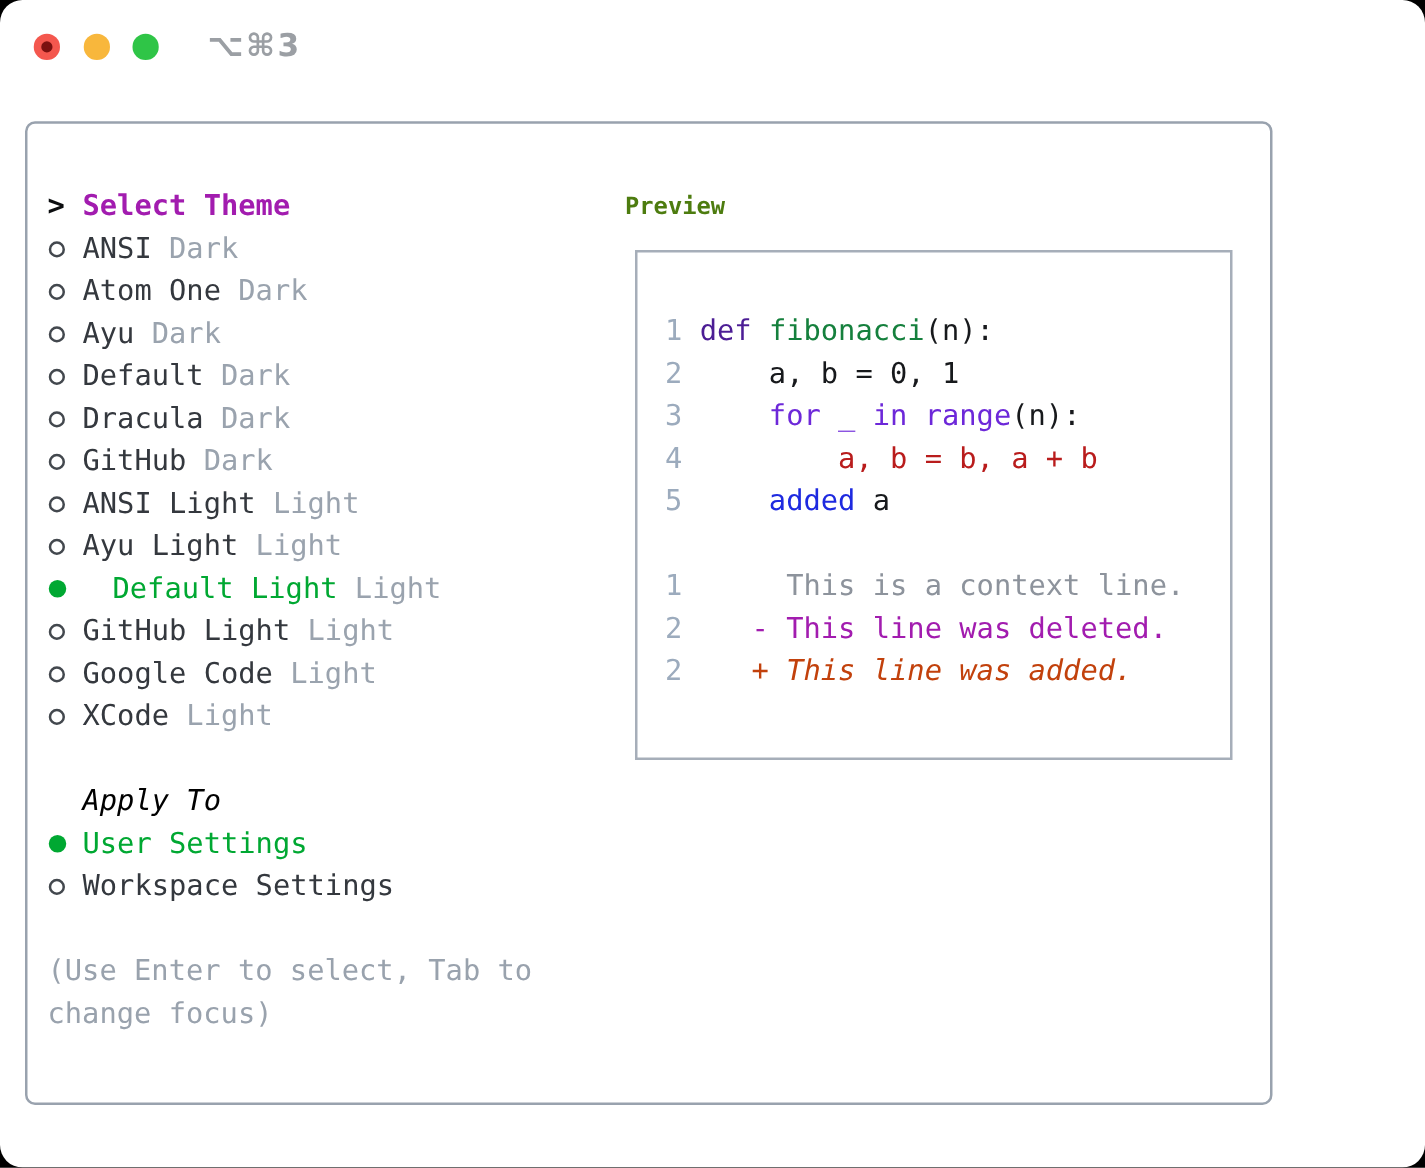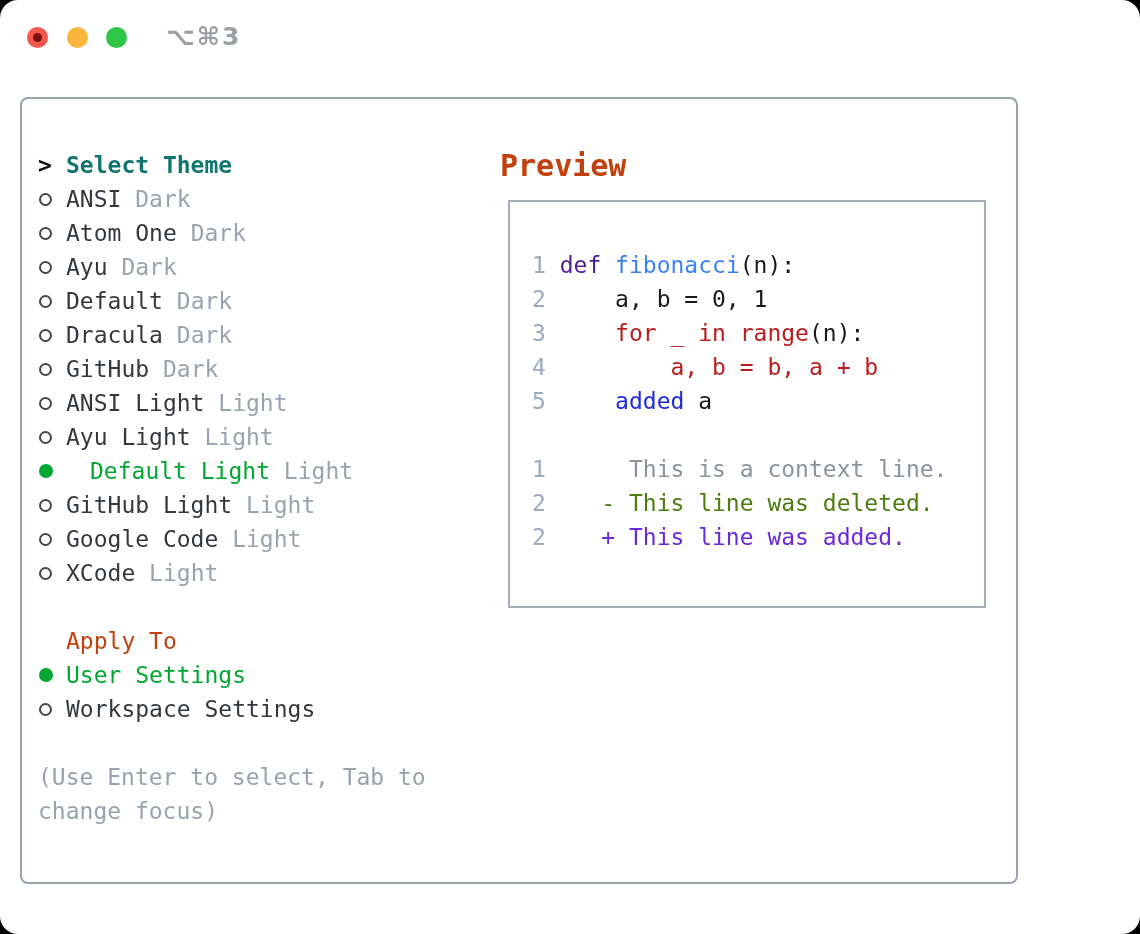--- a/index.html
+++ b/index.html
@@ -18,29 +18,29 @@
   .tb-title{position:absolute;left:166px;top:22px;font-size:25px;font-weight:600;color:#9b9fa4;
     font-family:"DejaVu Sans","Liberation Sans",sans-serif;letter-spacing:2px;}
   
   .main-box{position:absolute;left:20px;top:97px;width:994px;height:783px;
     border:2px solid #99a2ae;border-radius:8px;background:#fff;}
   .left-col{position:absolute;left:16px;top:49px;}
   .row{display:flex;align-items:center;height:34px;font-size:23px;white-space:pre;}
   .bullet{width:28px;display:flex;align-items:center;justify-content:flex-start;flex:none;}
   .ring{width:13px;height:13px;border:2px solid #43484e;border-radius:50%;box-sizing:border-box;margin-left:1px;}
   .dot{width:14px;height:14px;border-radius:50%;margin-left:1px;}
-  .hdr{font-weight:bold;color:#0f766e;}
-  .subhdr{color:#c2410c;}
+  .hdr{font-weight:bold;color:#a21caf;}
+  .subhdr{color:#000000;font-style:italic;}
   .prefix{font-weight:bold;color:#0b0d0f;width:28px;flex:none;}
   .iname{color:#34383e;}
   .itag{color:#9aa3ae;}
   .hint{color:#99a2ad;}
   
   .preview-title{position:absolute;left:478px;top:49px;height:34px;display:flex;align-items:center;
-    font-size:30px;font-weight:bold;color:#c2410c;}
+    font-size:19px;font-weight:bold;color:#4d7c0f;}
   .preview-box{position:absolute;left:486px;top:101px;width:474px;height:404px;
     border:2px solid #a6aeb9;background:#fff;box-sizing:content-box;}
   .preview-lines{padding:46px 0 0 22px;}
   .pline{height:34px;display:flex;align-items:center;font-size:23px;white-space:pre;}
 </style>
 </head>
 <body>
 
 <div class="window">
   <div class="titlebar">
@@ -82,25 +82,25 @@
       <div class="row"></div>
       <div id="hint-lines">
           <div class="row hint">(Use Enter to select, Tab to</div>
           <div class="row hint">change focus)</div>
         </div>
     </div>
 
     <div class="preview-title">Preview</div>
     <div class="preview-box">
       <div class="preview-lines" id="preview-lines">
-          <div class="pline"><span style="color: rgb(156, 171, 189);">1 </span><span style="color: #4c1d95;">def</span><span style="color: rgb(23, 25, 28);"> </span><span style="color: #3b82f6;">fibonacci</span><span style="color: rgb(23, 25, 28);">(n):</span></div>
+          <div class="pline"><span style="color: rgb(156, 171, 189);">1 </span><span style="color: #4c1d95;">def</span><span style="color: rgb(23, 25, 28);"> </span><span style="color: #15803d;">fibonacci</span><span style="color: rgb(23, 25, 28);">(n):</span></div>
           <div class="pline"><span style="color: rgb(156, 171, 189);">2 </span><span style="color: rgb(23, 25, 28);">    a, b = 0, 1</span></div>
-          <div class="pline"><span style="color: rgb(156, 171, 189);">3 </span><span style="color: rgb(23, 25, 28);">    </span><span style="color: #b91c1c;">for _ in range</span><span style="color: rgb(23, 25, 28);">(n):</span></div>
+          <div class="pline"><span style="color: rgb(156, 171, 189);">3 </span><span style="color: rgb(23, 25, 28);">    </span><span style="color: #6d28d9;">for _ in range</span><span style="color: rgb(23, 25, 28);">(n):</span></div>
           <div class="pline"><span style="color: rgb(156, 171, 189);">4 </span><span style="color: #b91c1c; text-align: center;">        a, b = b, a + b</span></div>
           <div class="pline"><span style="color: rgb(156, 171, 189);">5 </span><span style="color: rgb(23, 25, 28);">    </span><span style="color: rgb(30, 42, 224);">added</span><span style="color: rgb(23, 25, 28);"> a</span></div>
           <div class="pline"></div>
           <div class="pline"><span style="color: rgb(156, 171, 189);">1</span><span style="color: rgb(141, 147, 156);">      This is a context line.</span></div>
-          <div class="pline"><span style="color: rgb(156, 171, 189);">2</span><span style="color: #4d7c0f;">    - This line was deleted.</span></div>
-          <div class="pline"><span style="color: rgb(156, 171, 189);">2</span><span style="color: #6d28d9;">    + This line was added.</span></div>
+          <div class="pline"><span style="color: rgb(156, 171, 189);">2</span><span style="color: #a21caf;">    - This line was deleted.</span></div>
+          <div class="pline"><span style="color: rgb(156, 171, 189);">2</span><span style="color: #c2410c; font-style: italic;">    + This line was added.</span></div>
         </div>
     </div>
   </div>
 </div>
 
 </body></html>

